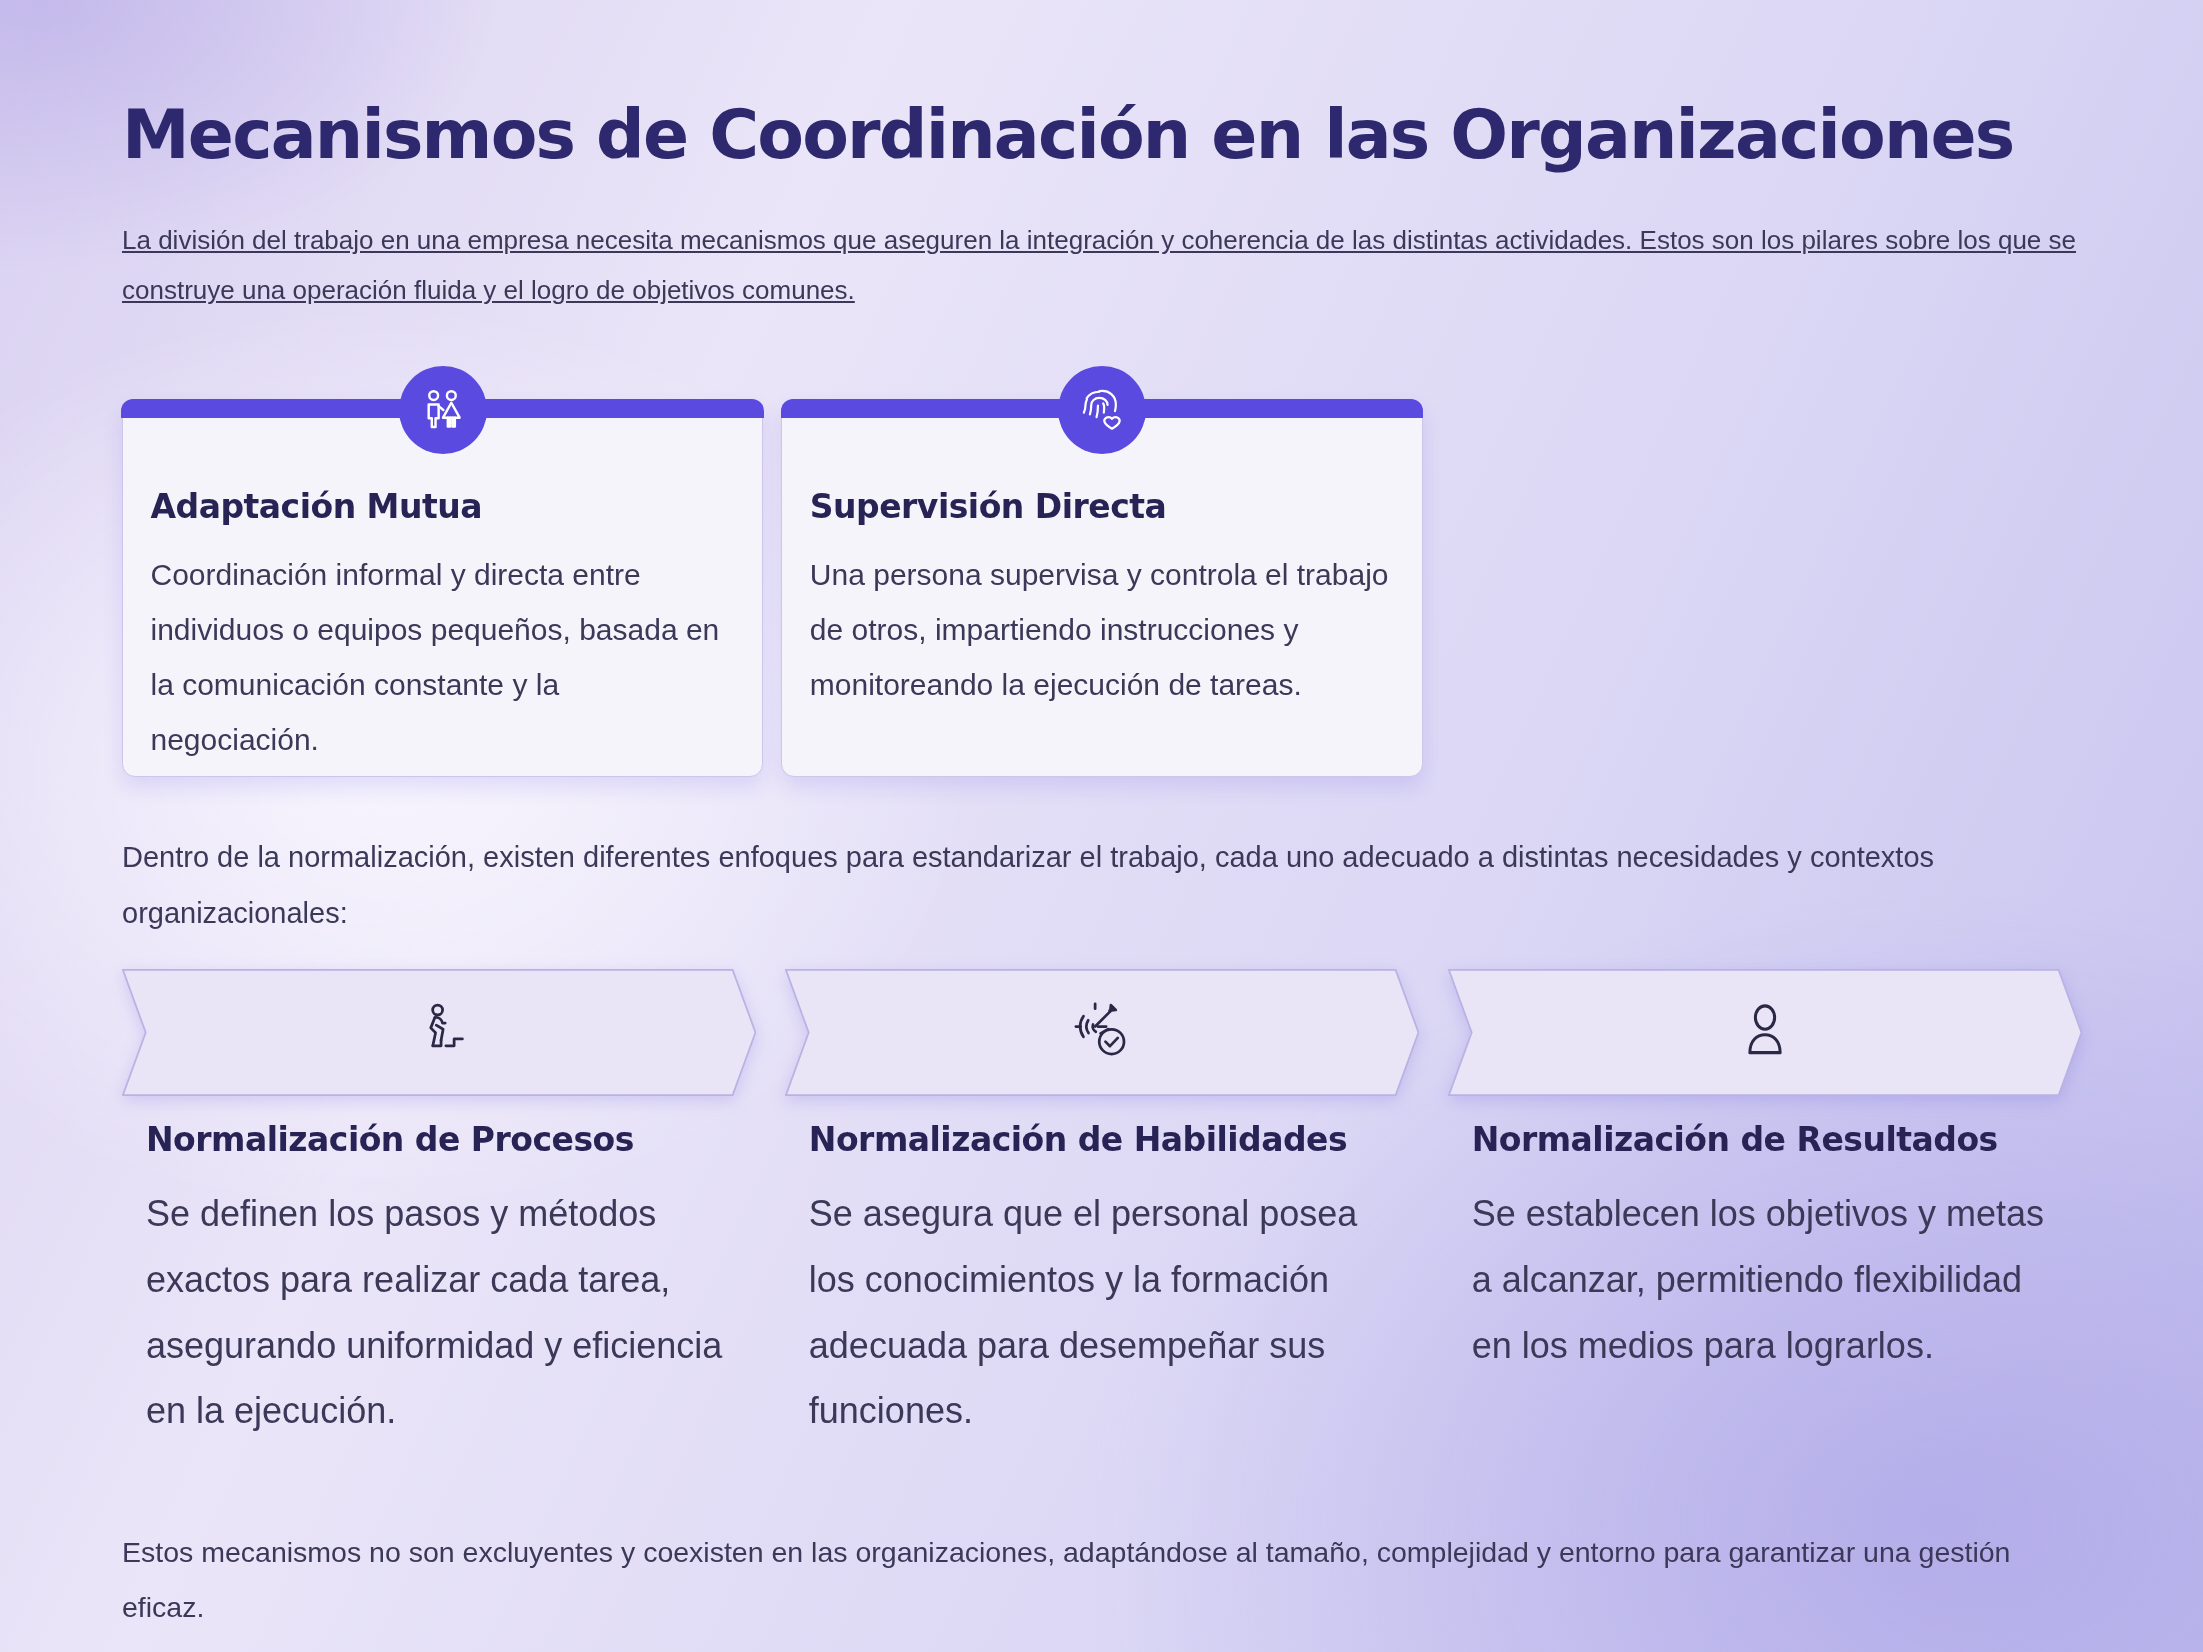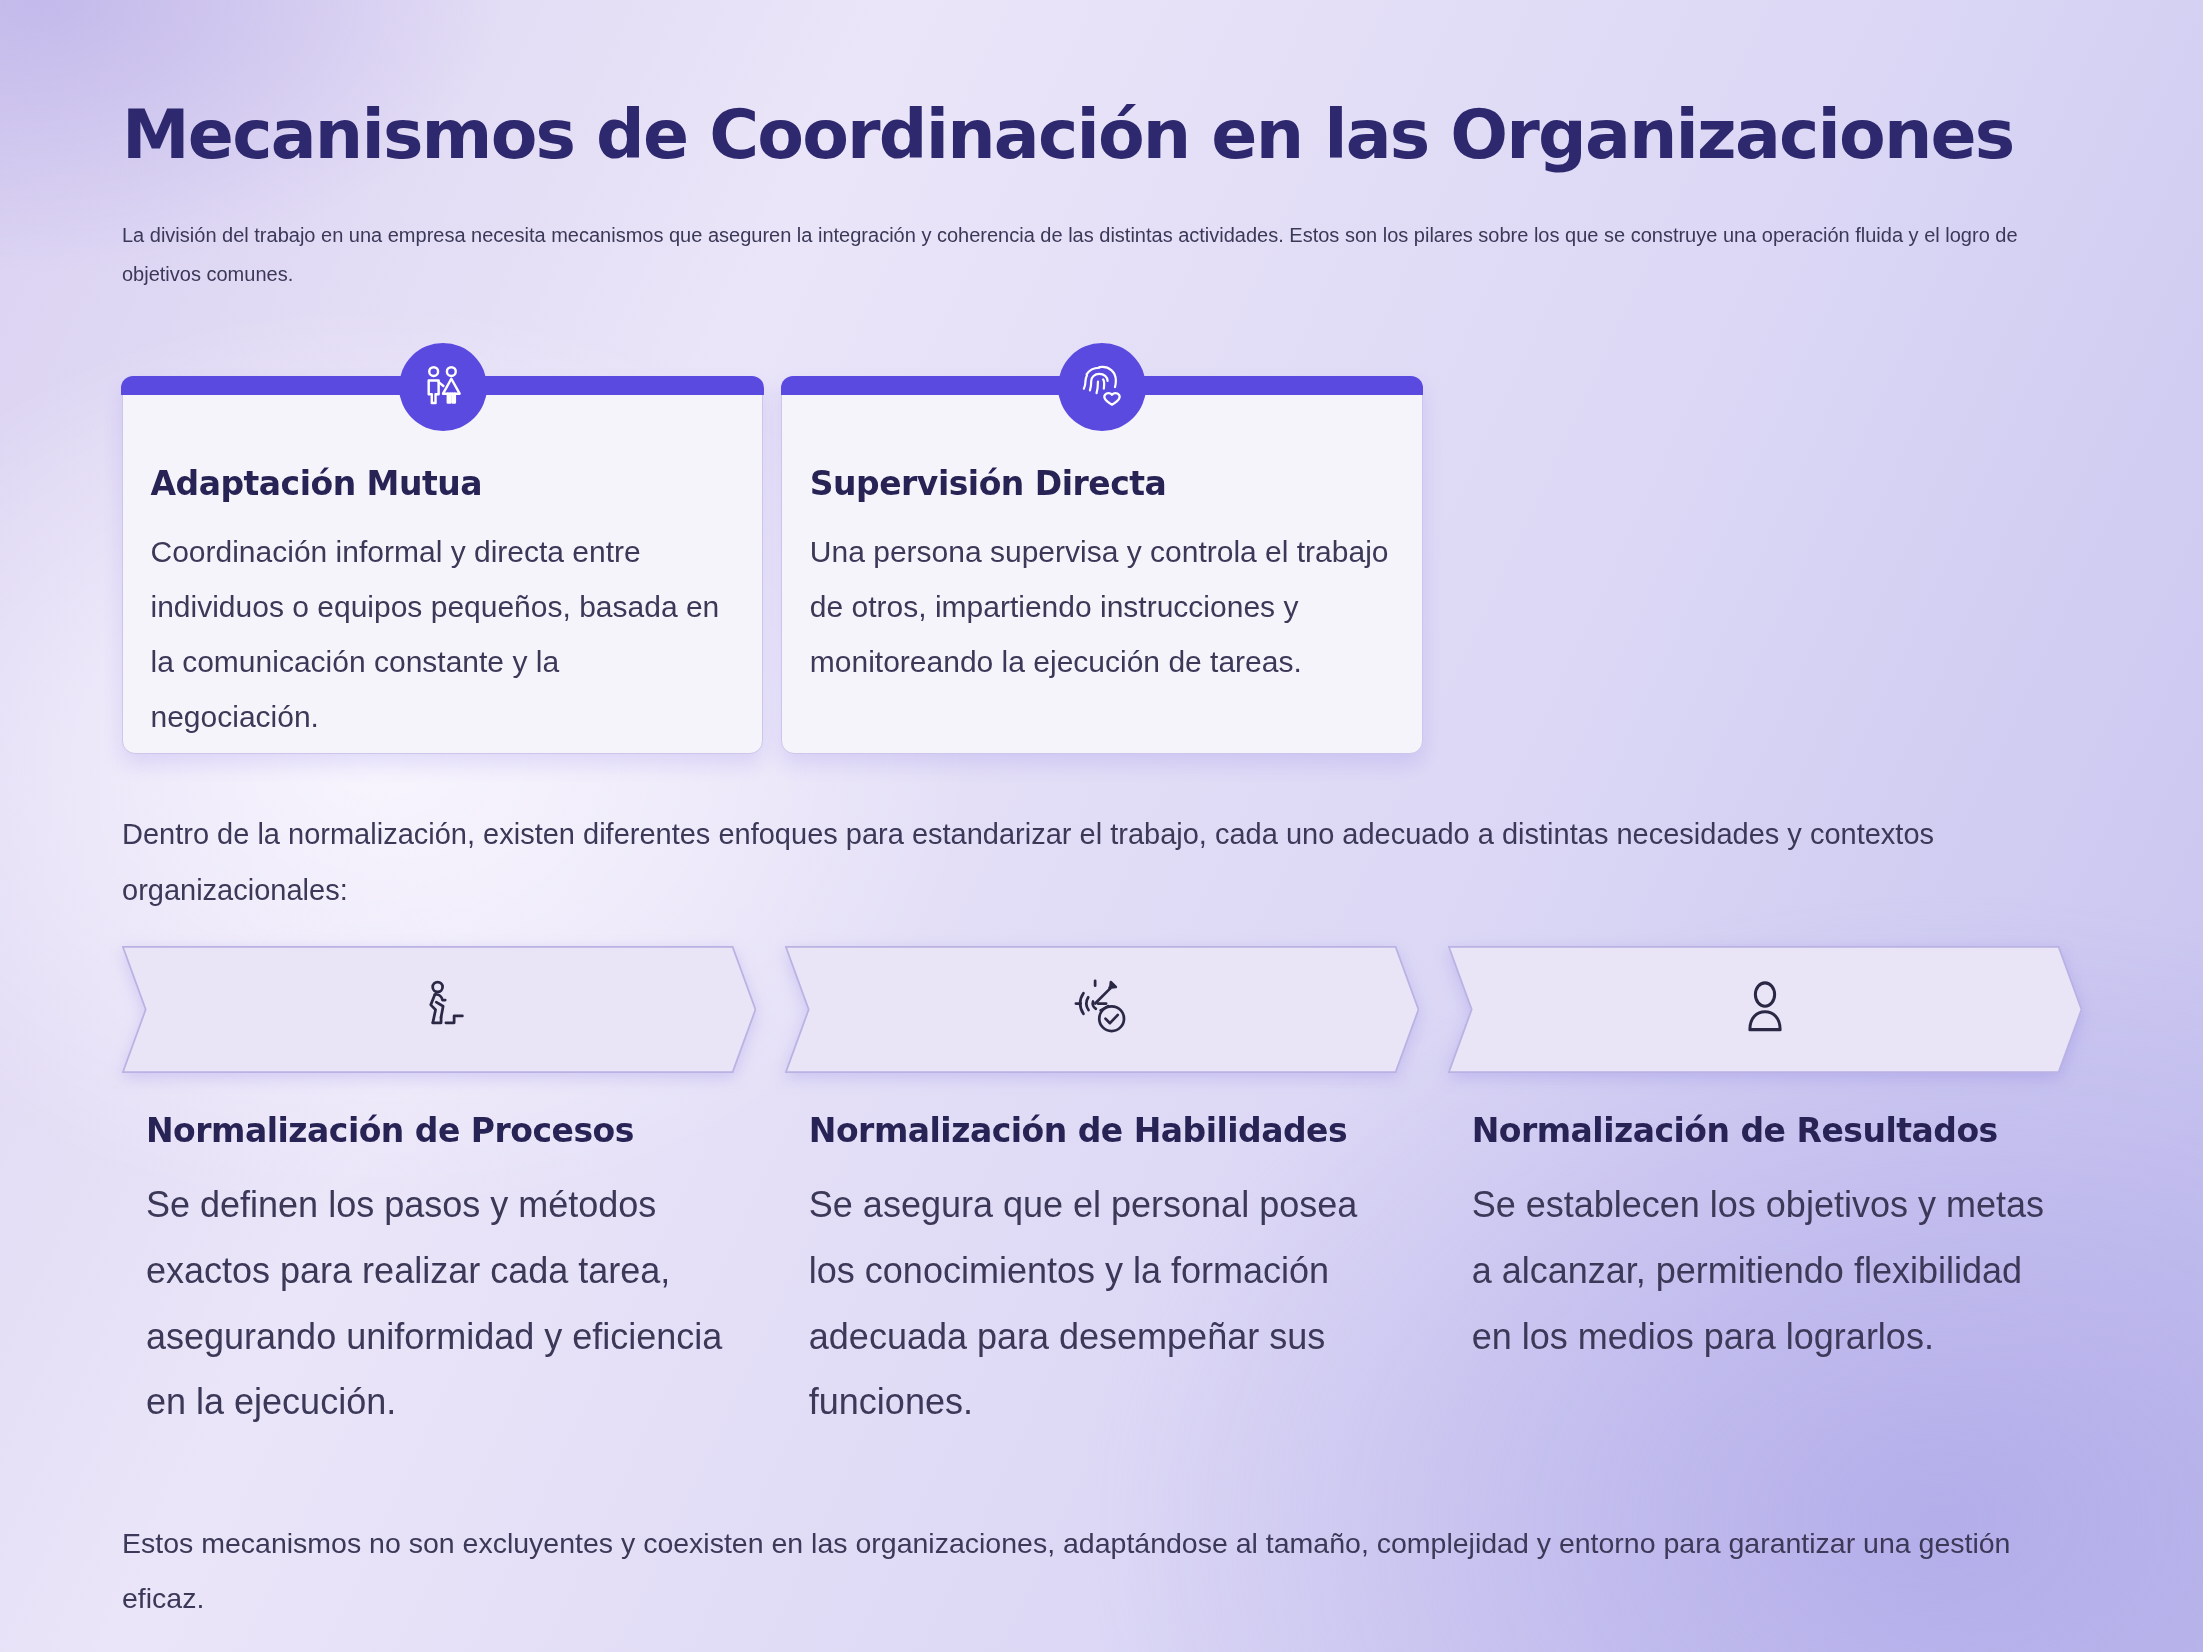--- a/index.html
+++ b/index.html
@@ -28,21 +28,21 @@
   .content{width:2204px;height:1252px;padding:0 122px;position:relative;}
 
   .page-title{
     margin:0;padding-top:96px;
     font-family:"DejaVu Sans","Liberation Sans",sans-serif;
     font-size:68px;font-weight:bold;letter-spacing:-1.8px;
     color:var(--heading);line-height:1.15;
   }
   .lead{
     margin:42px 0 0;max-width:1965px;
-    font-size:20px;line-height:1.92;color:var(--text);
+    font-size:26px;line-height:1.92;color:var(--text);text-decoration:underline;
   }
 
   
   .cards{
     display:grid;grid-template-columns:repeat(3,1fr);gap:18px;
     margin-top:84px;height:377px;
   }
   .card{
     position:relative;background:var(--card-bg);
     border:1.8px solid var(--card-border);border-radius:13px;
@@ -75,21 +75,21 @@
   .chevron{position:relative;filter:drop-shadow(0 5.5px 7.3px rgba(90,74,224,0.18));}
   .chevron svg.shape{position:absolute;inset:0;width:100%;height:100%;}
   .chevron .chev-icon{
     position:absolute;inset:0;display:flex;align-items:center;justify-content:center;
   }
   .chevron .chev-icon svg{width:66px;height:66px;}
 
   
   .types{
     display:grid;grid-template-columns:repeat(3,1fr);gap:28.5px;
-    margin-top:38px;
+    margin-top:24px;
   }
   .type{padding-left:24px;}
   .type-title{
     margin:0 0 22px;font-family:"DejaVu Sans","Liberation Sans",sans-serif;
     font-size:33px;font-weight:bold;letter-spacing:-0.5px;color:var(--card-heading);
   }
   .type-desc{margin:0;font-size:36px;line-height:1.83;color:var(--text);max-width:588px;}
 
   .footer-para{margin:81px 0 0;max-width:1965px;font-size:28.5px;line-height:1.92;color:var(--text);}
 </style>

